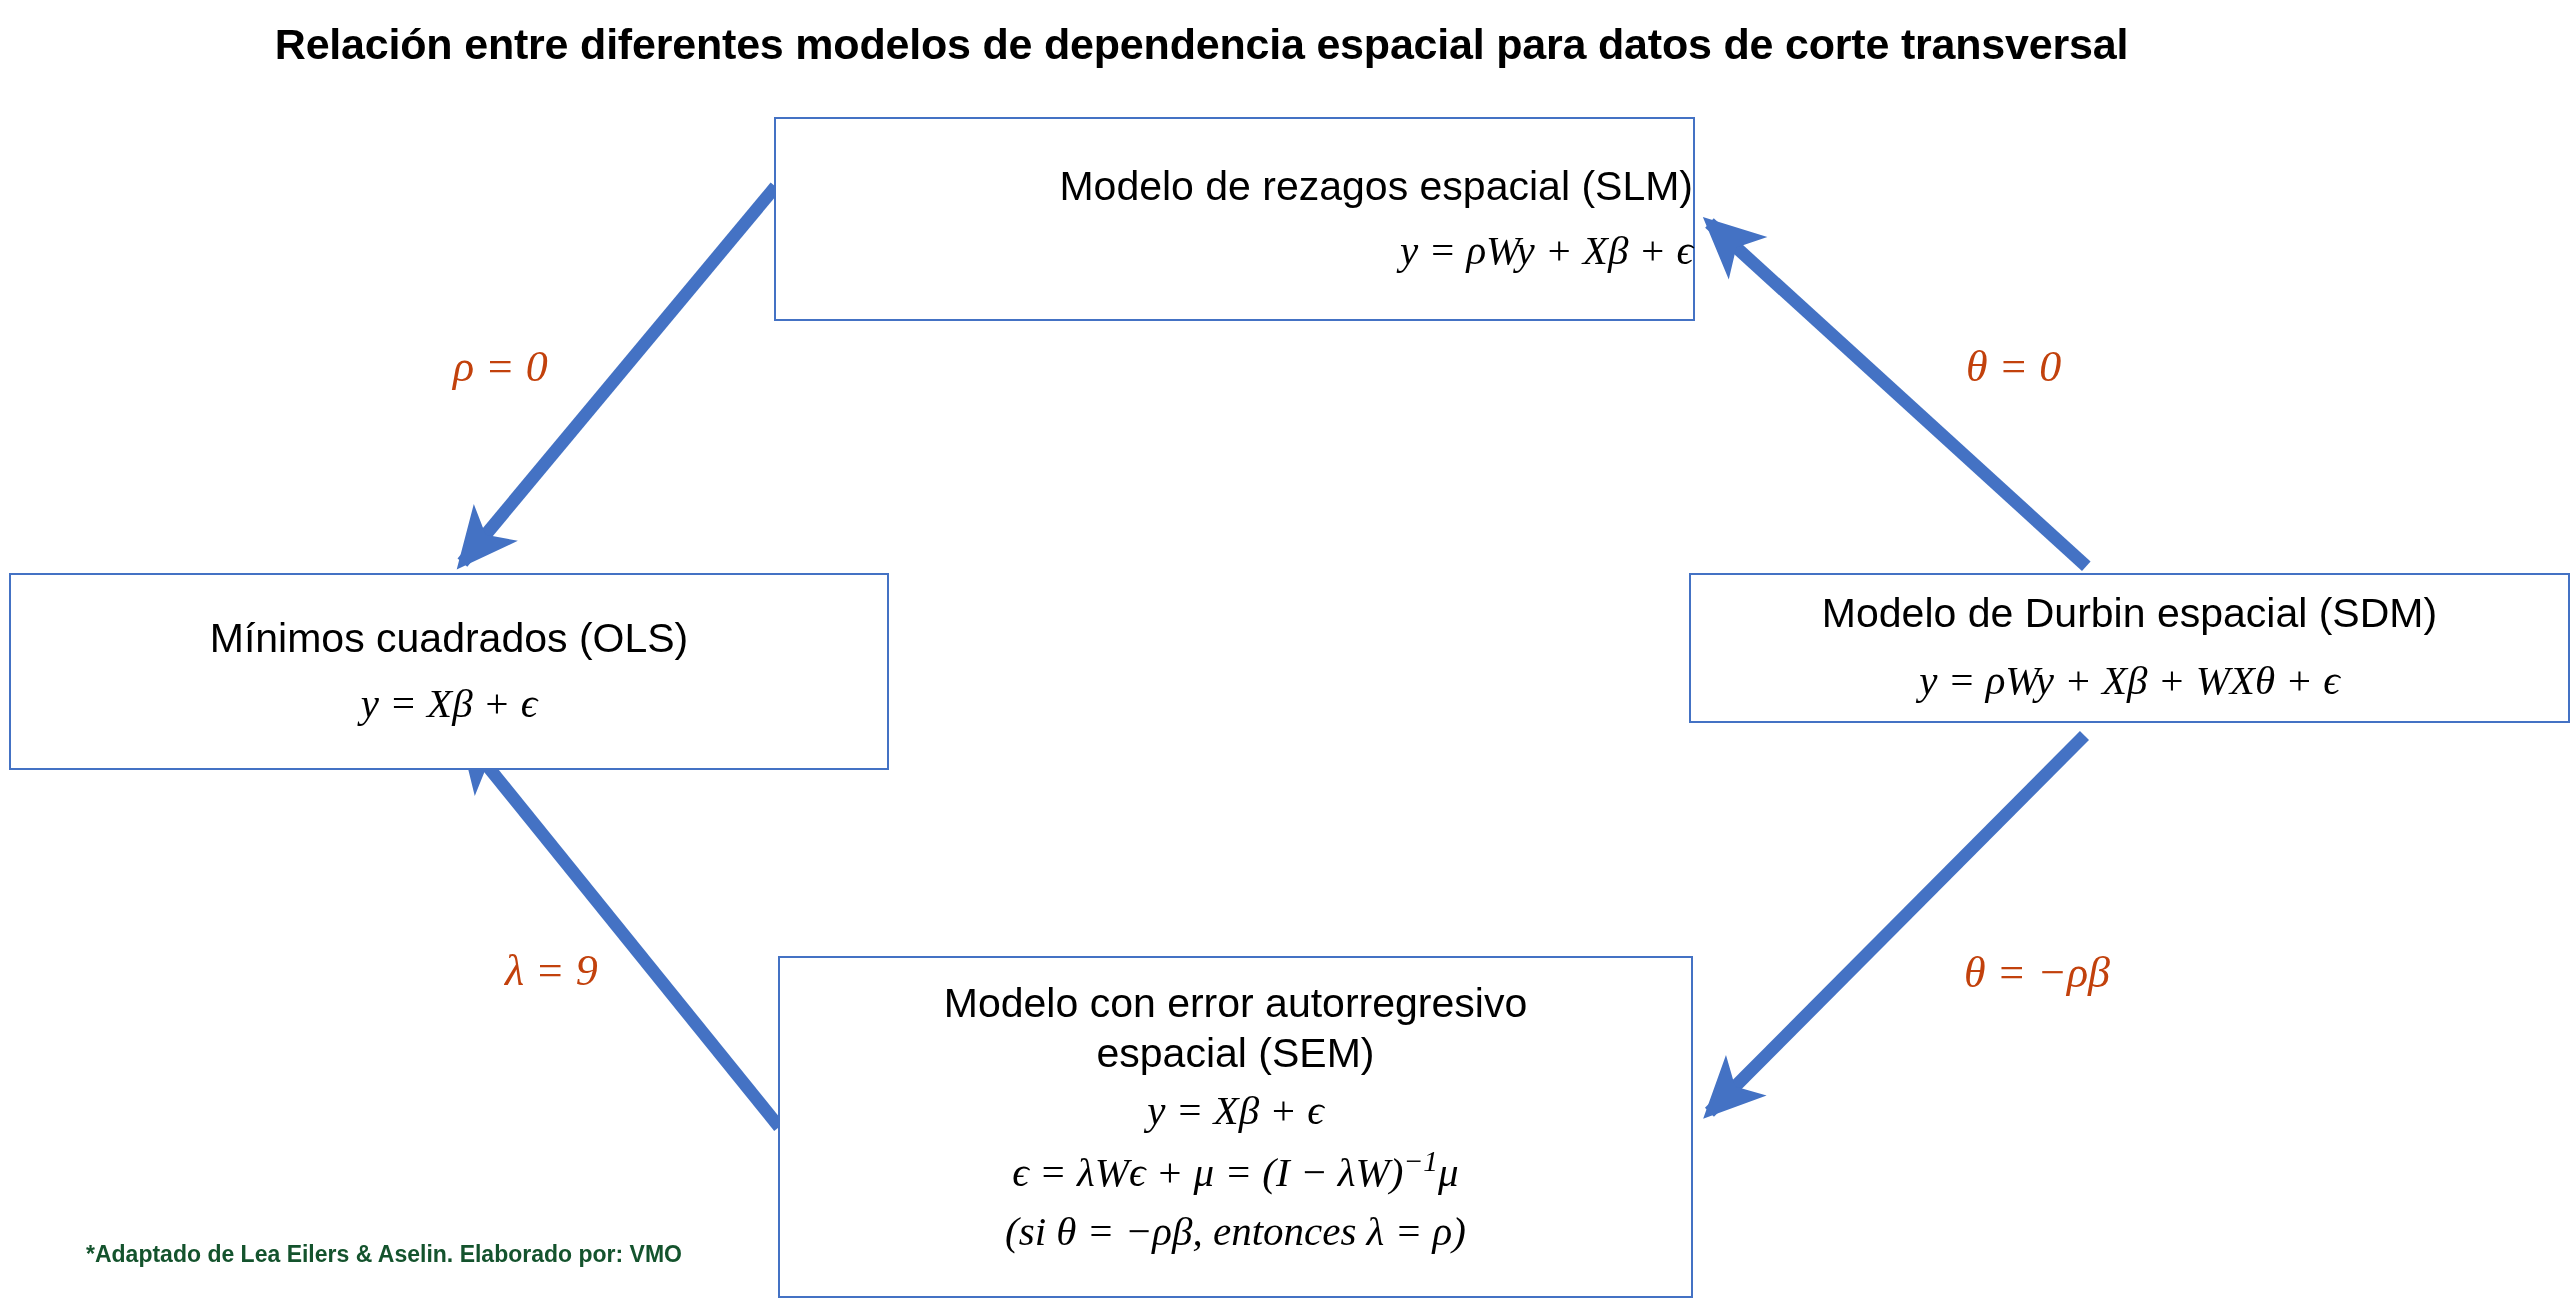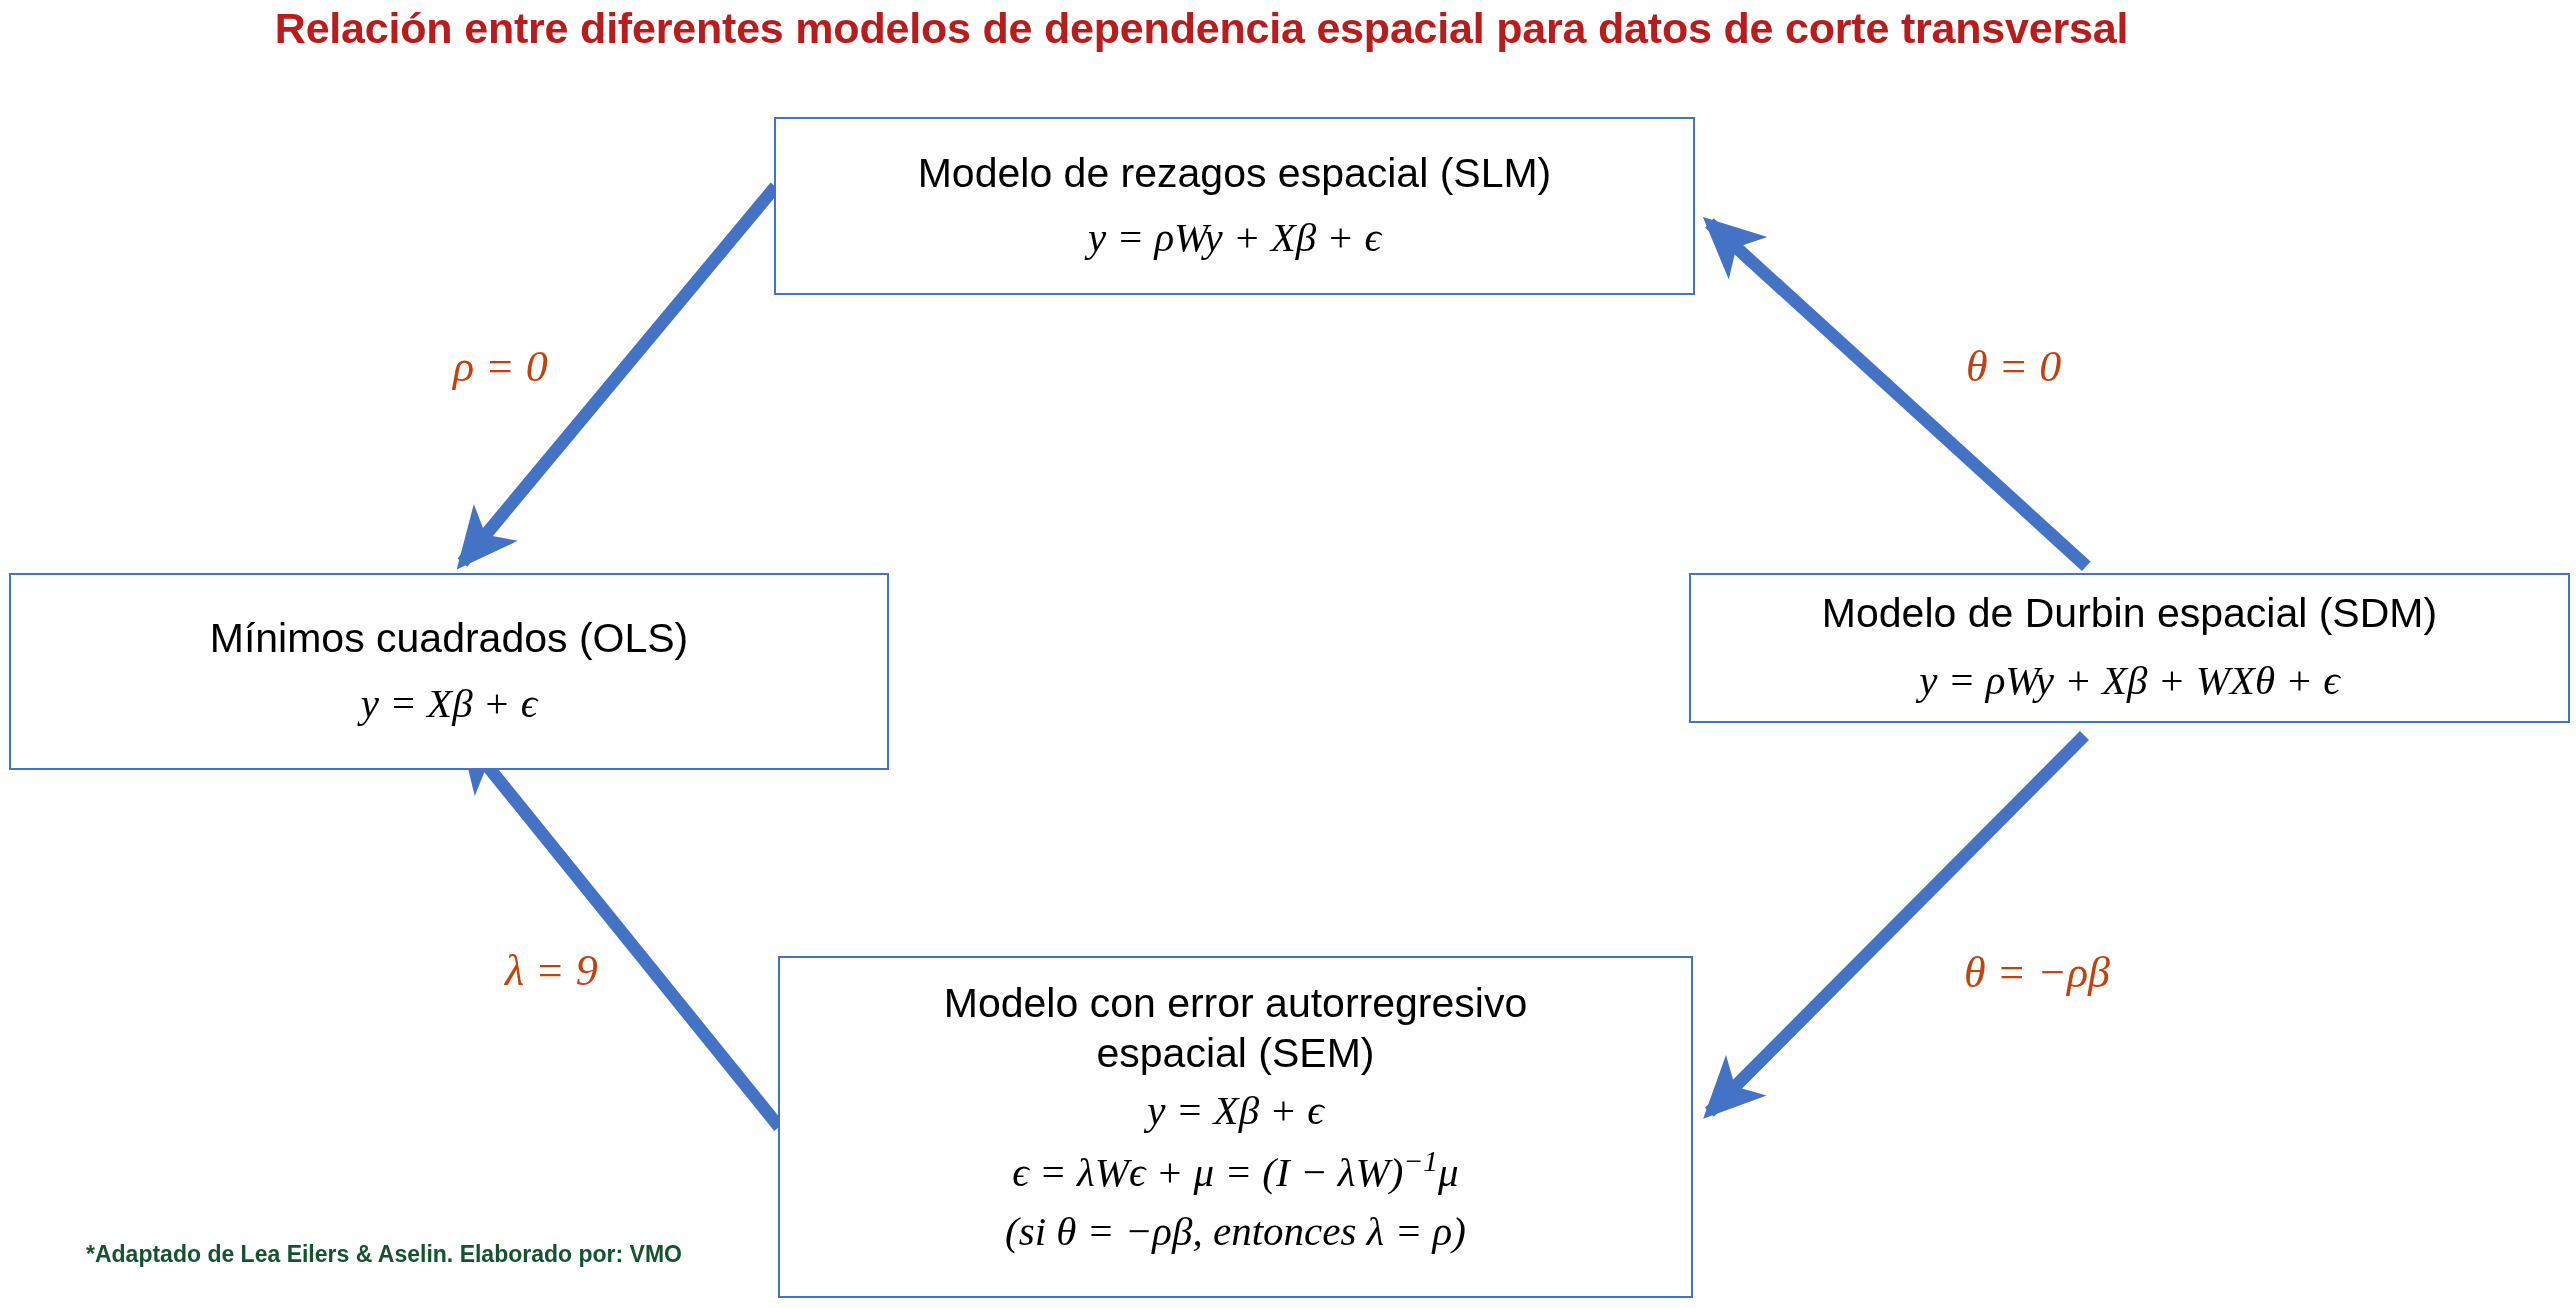--- a/index.html
+++ b/index.html
@@ -13,28 +13,28 @@
     position: relative;
     overflow: hidden;
     font-family: "Liberation Sans", sans-serif;
     color: #000000;
   }
 
   
   #diagram-title {
     position: absolute;
     left: 0;
-    top: 4px;
+    top: 20px;
     width: 2403px;
     text-align: center;
     font-family: "Liberation Sans", sans-serif;
     font-weight: bold;
     font-size: 43px;
     letter-spacing: -0.2px;
-    color: #b91c1c;
+    color: #000000;
     white-space: nowrap;
   }
 
   
   #connectors {
     position: absolute;
     left: 0;
     top: 0;
     width: 2576px;
     height: 1309px;
@@ -65,21 +65,22 @@
     font-size: 41px;
     font-style: italic;
     line-height: 1.3;
     white-space: nowrap;
   }
 
   #node-slm {
     left: 774px;
     top: 117px;
     width: 921px;
-    height: 178px;
+    height: 204px;
+    align-items: flex-end;
   }
   #node-slm .node-eq { margin-top: 12.7px; }
 
   #node-ols {
     left: 9px;
     top: 573px;
     width: 880px;
     height: 197px;
   }
   #node-ols .node-eq { margin-top: 14.6px; }

